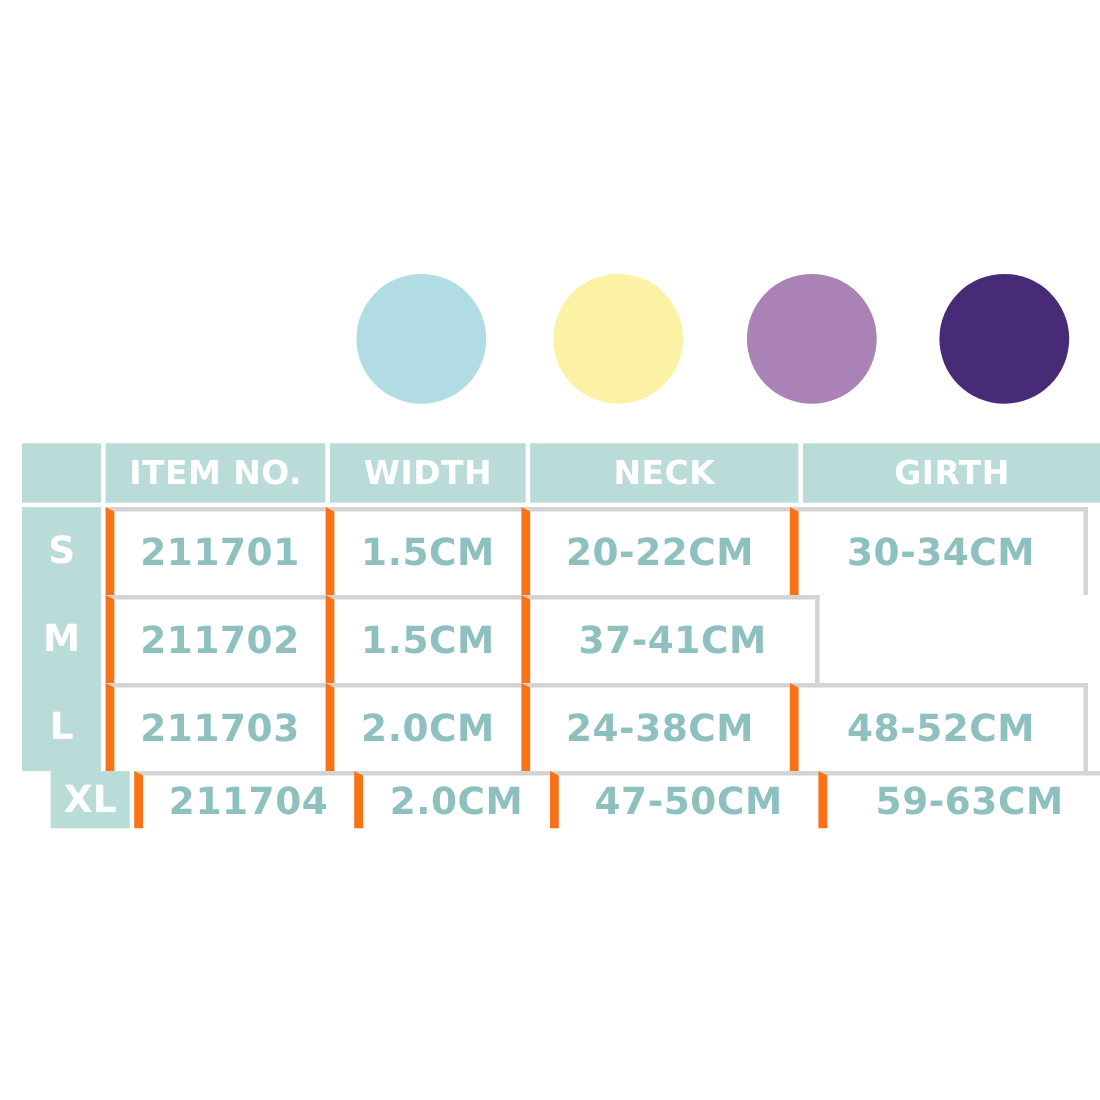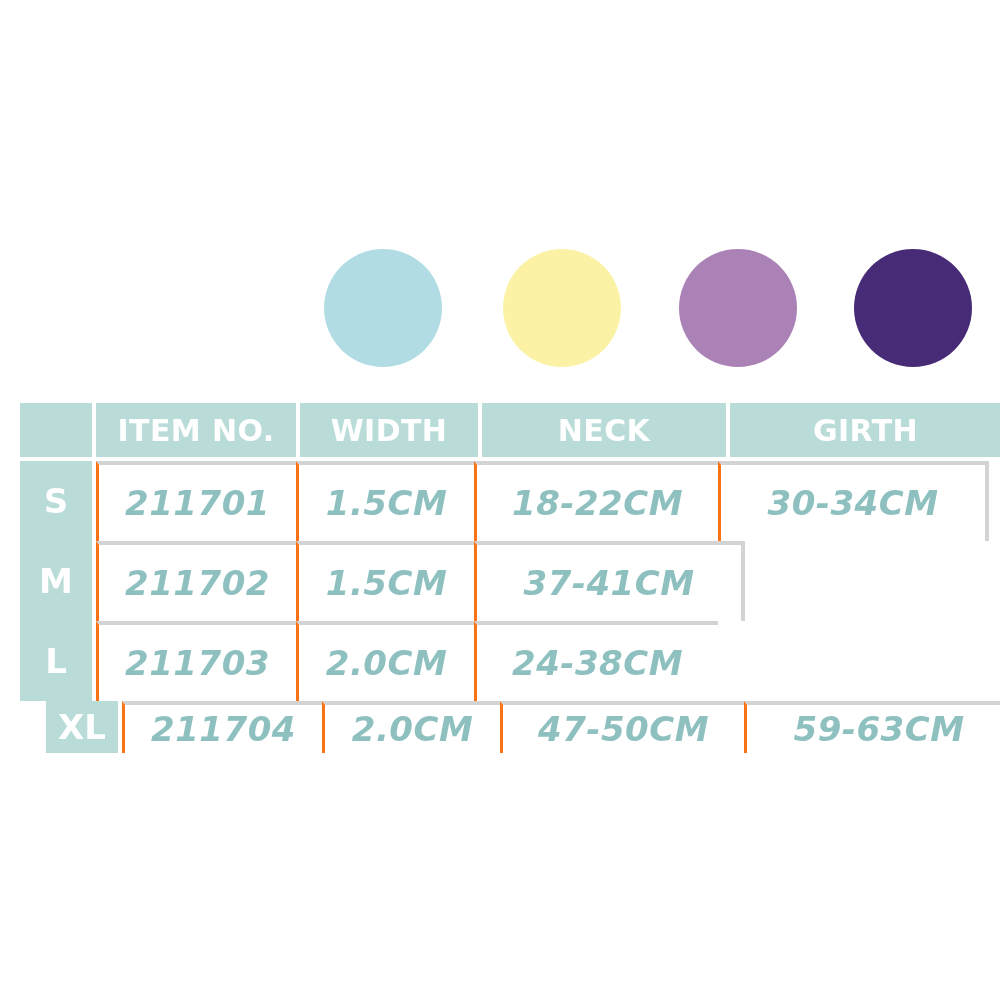--- a/index.html
+++ b/index.html
@@ -95,23 +95,22 @@
     color: #ffffff;
     font-size: 34px;
     font-weight: bold;
   }
   .table-row.body .cell.data {
     background: #ffffff;
     color: #8fc0c0;
     font-size: 34px;
     font-weight: bold;
     border-top: 4px solid #d3d3d3;
-    border-left: 3px solid #f97316;
+    border-left: 8px solid #f97316;
     letter-spacing: 0.5px;
-    font-style: italic;
   }
   .table-row.body .cell.data.last {
     border-right: 4px solid #d3d3d3;
   }
   
   .table-row.body.last-row .cell.data {
     border-bottom: none;
   }
   .table-row.body.last-row {
     height: 52px;
@@ -146,38 +145,39 @@
     <div class="cell girth-col">GIRTH</div>
   </div>
 
   <div class="gap-h"></div>
 
   <div class="table-row body">
     <div class="cell size-col">S</div>
     <div class="gap-v"></div>
     <div class="cell item-col data">211701</div>
     <div class="cell width-col data">1.5CM</div>
-    <div class="cell neck-col data">18-22CM</div>
+    <div class="cell neck-col data">20-22CM</div>
     <div class="cell girth-col data last">30-34CM</div>
   </div>
 
   <div class="table-row body">
     <div class="cell size-col">M</div>
     <div class="gap-v"></div>
     <div class="cell item-col data">211702</div>
     <div class="cell width-col data">1.5CM</div>
     <div class="cell girth-col data last">37-41CM</div>
   </div>
 
   <div class="table-row body">
     <div class="cell size-col">L</div>
     <div class="gap-v"></div>
     <div class="cell item-col data">211703</div>
     <div class="cell width-col data">2.0CM</div>
     <div class="cell neck-col data">24-38CM</div>
+    <div class="cell girth-col data last">48-52CM</div>
   </div>
 
   <div class="table-row body last-row">
     <div class="cell size-col">XL</div>
     <div class="gap-v"></div>
     <div class="cell item-col data">211704</div>
     <div class="cell width-col data">2.0CM</div>
     <div class="cell neck-col data">47-50CM</div>
     <div class="cell girth-col data last">59-63CM</div>
   </div>

